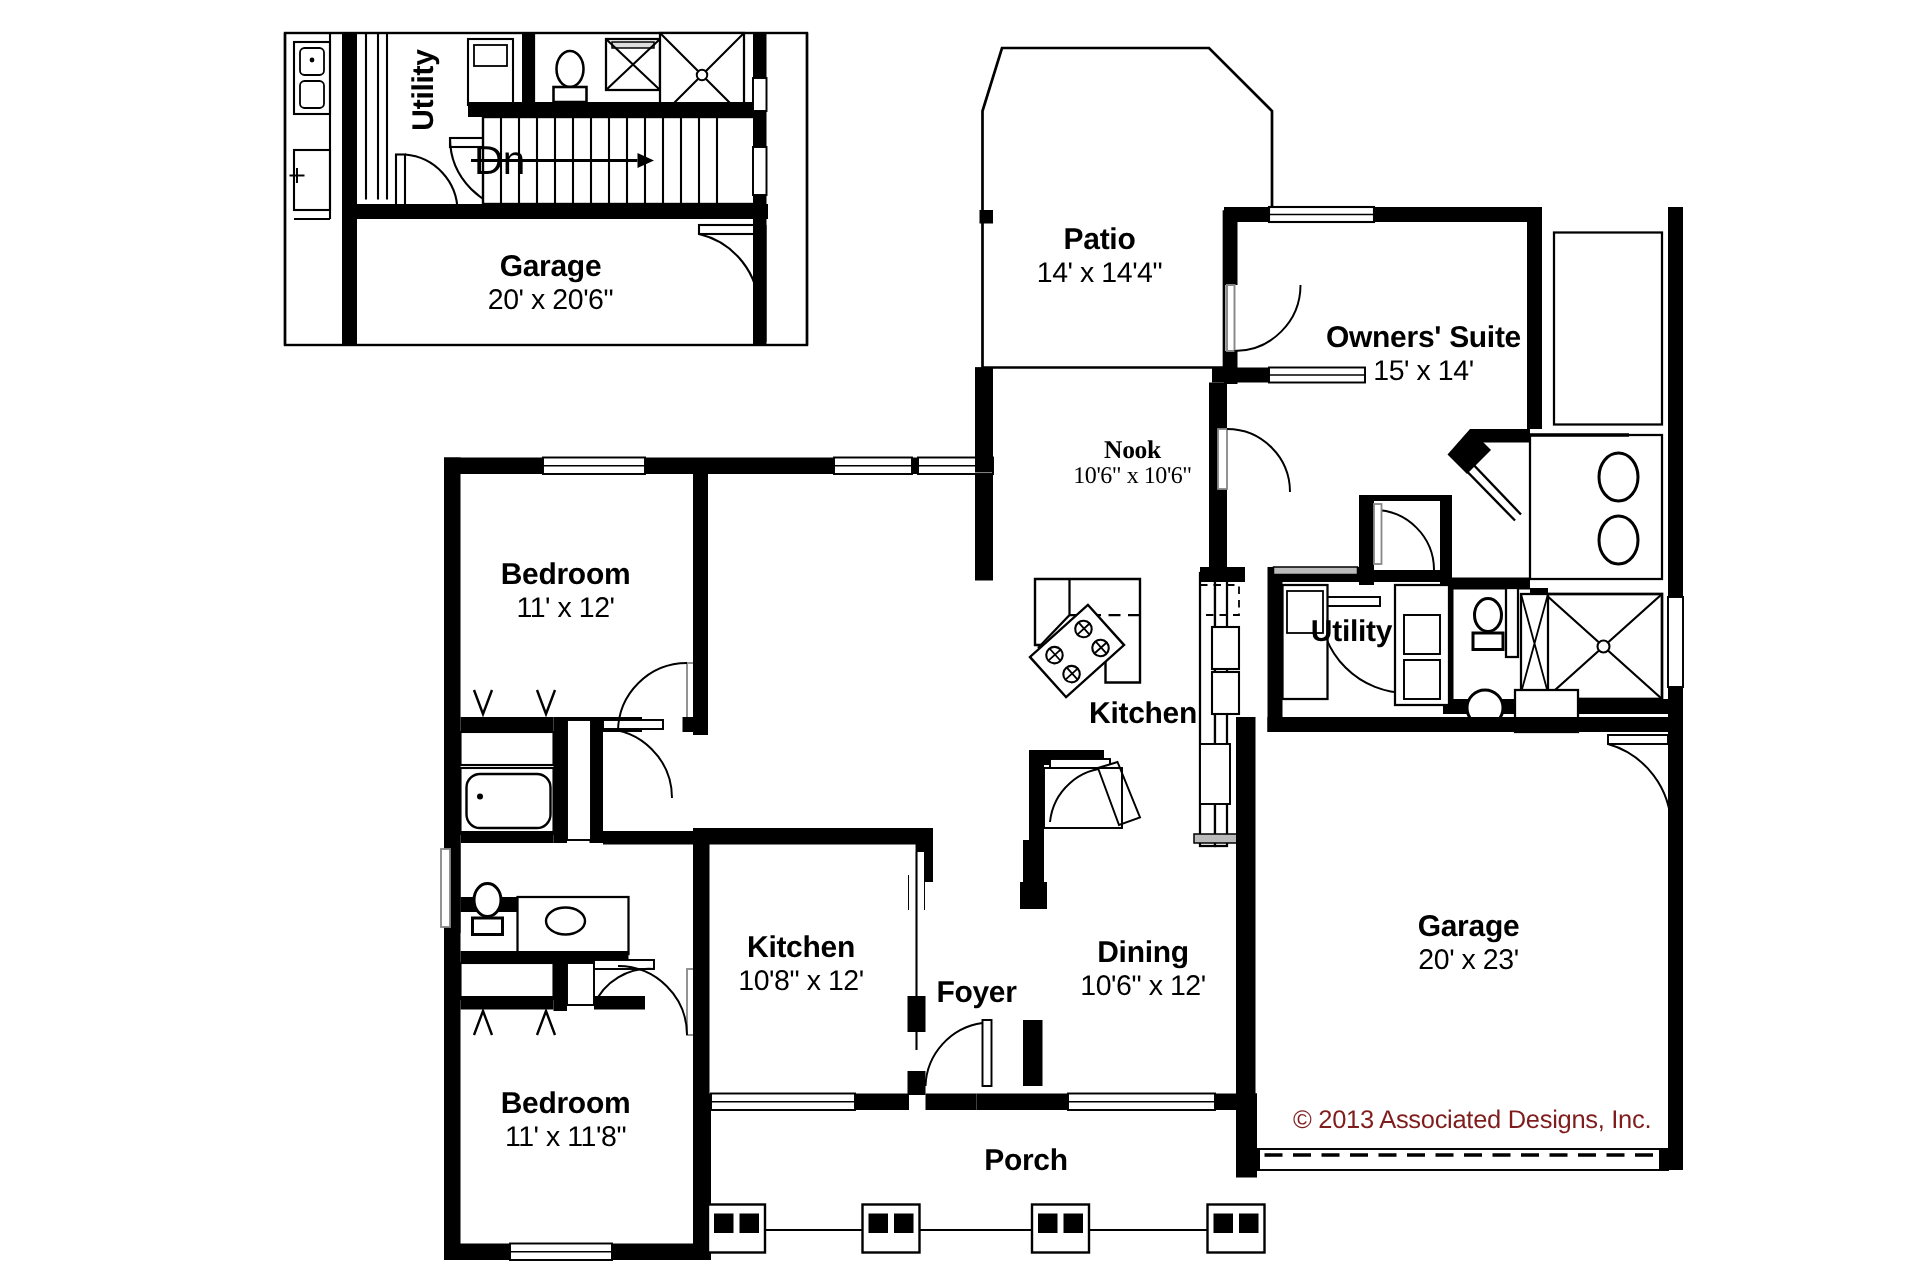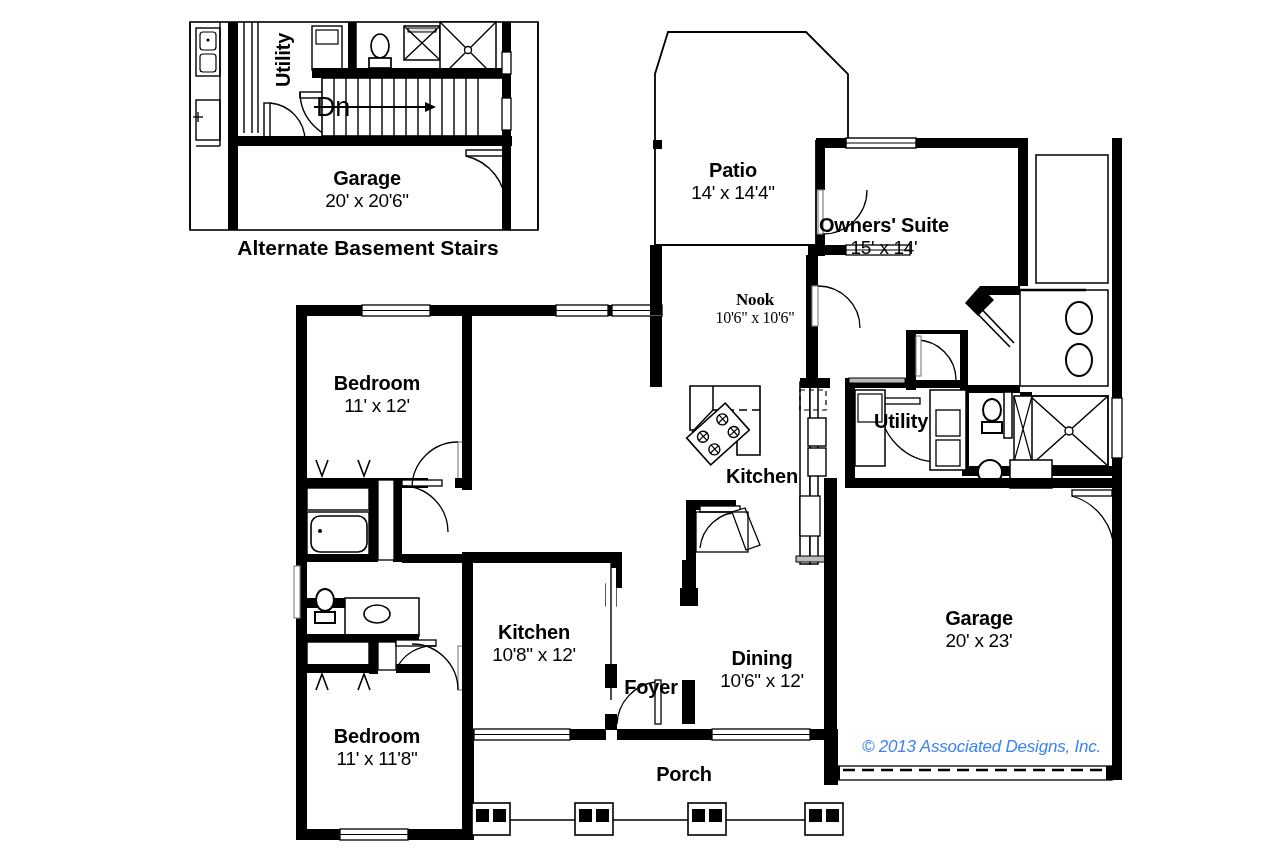--- a/index.html
+++ b/index.html
@@ -60,24 +60,23 @@
     font-weight: bold;
     font-size: 21px;
     color: #000;
     text-align: center;
     transform: translate(-50%, 0);
     white-space: nowrap;
   }
   .copyright {
     position: absolute;
     font-size: 17px;
-    color: #3b82f6;
+    color: #7f1d1d;
     white-space: nowrap;
     letter-spacing: -0.2px;
-    font-style: italic;
   }
 </style>
 </head>
 <body>
 
 <div id="plan-root">
 
   <svg id="plan-svg" viewBox="0 0 1280 853">
     <defs>
       <g id="toilet-sym">
@@ -520,28 +519,27 @@
 
   <div class="lbl" style="left:333px; top:92px;">
     <span class="rname" style="font-weight:normal;font-size:27px;">Dn</span>
   </div>
 
   <div class="lbl" style="left:367px; top:167px;">
     <span class="rname">Garage</span>
     <span class="rdim">20' x 20'6"</span>
   </div>
 
-  <div class="caption" style="left:368px; top:236px;">Alternate Basement Stairs</div>
-
-  <div class="lbl" style="left:733px; top:159px;">
+
+  <div class="lbl" style="left:733px; top:149px;">
     <span class="rname">Patio</span>
     <span class="rdim">14' x 14'4"</span>
   </div>
 
-  <div class="lbl" style="left:884px; top:214px;">
+  <div class="lbl" style="left:949px; top:214px;">
     <span class="rname">Owners' Suite</span>
     <span class="rdim">15' x 14'</span>
   </div>
 
   <div class="lbl small" style="left:755px; top:290px;font-family:Liberation Serif, serif;">
     <span class="rname">Nook</span>
     <span class="rdim">10'6" x 10'6"</span>
   </div>
 
   <div class="lbl" style="left:377px; top:372px;">
@@ -561,25 +559,25 @@
   <div class="lbl" style="left:979px; top:607px;">
     <span class="rname">Garage</span>
     <span class="rdim">20' x 23'</span>
   </div>
 
   <div class="lbl" style="left:534px; top:621px;">
     <span class="rname">Kitchen</span>
     <span class="rdim">10'8" x 12'</span>
   </div>
 
-  <div class="lbl" style="left:651px; top:651px;margin-top:25px;">
+  <div class="lbl" style="left:651px; top:651px;">
     <span class="rname">Foyer</span>
   </div>
 
-  <div class="lbl" style="left:762px; top:624px;margin-top:23px;">
+  <div class="lbl" style="left:762px; top:624px;">
     <span class="rname">Dining</span>
     <span class="rdim">10'6" x 12'</span>
   </div>
 
   <div class="lbl" style="left:377px; top:725px;">
     <span class="rname">Bedroom</span>
     <span class="rdim">11' x 11'8"</span>
   </div>
 
   <div class="lbl" style="left:648px; top:763px;margin-left:36px;">

